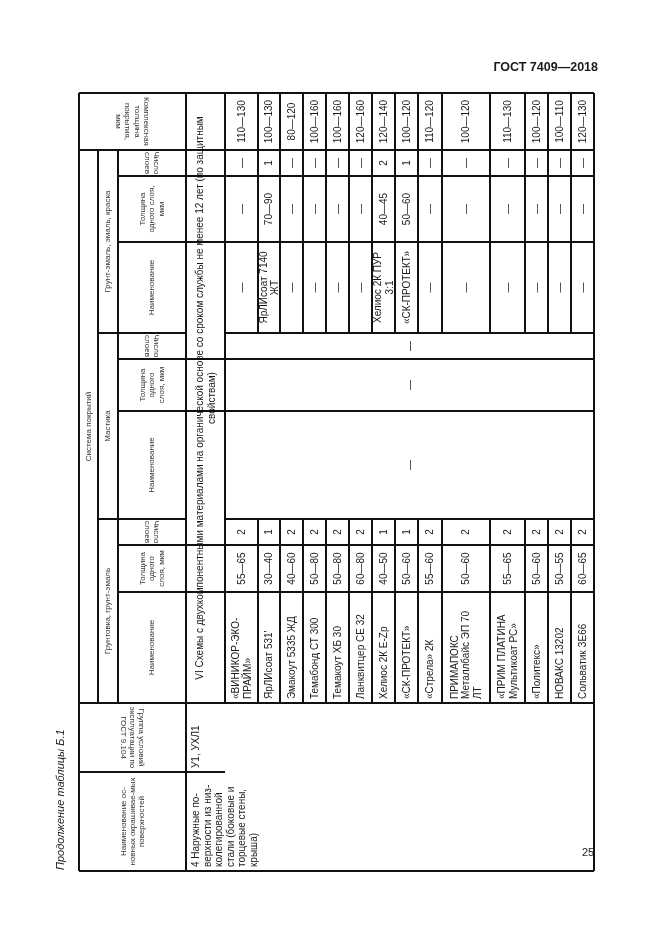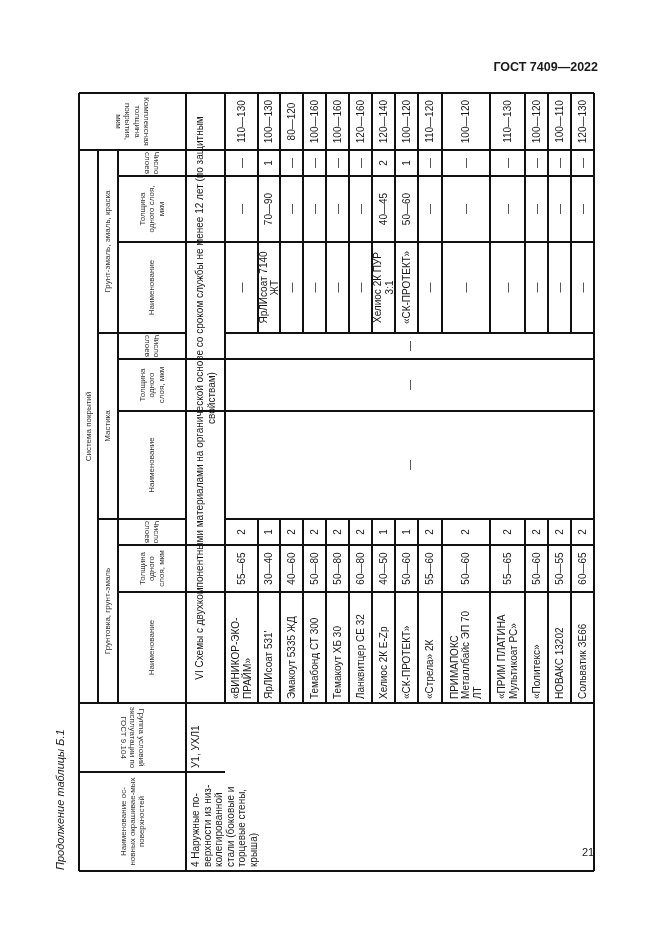--- a/index.html
+++ b/index.html
@@ -18,25 +18,25 @@
           text-align:center; font-size:10px; line-height:1.15; padding:1px 3px; overflow:hidden; }
   .hdr { font-size:8px; color:#333; }
   .hline, .vline { position:absolute; background:#111; }
   .flip { transform:rotate(180deg); }
   .left { justify-content:flex-start; text-align:left; align-items:flex-start; }
   .dash { font-size:10px; }
 </style>
 </head>
 <body>
 
-<div class="doc-code">ГОСТ 7409—2022</div>
+<div class="doc-code">ГОСТ 7409—2018</div>
 <div class="caption">
     <span>Продолжение таблицы Б.1</span>
   </div>
-<div class="page-num">21</div>
+<div class="page-num">25</div>
 
 <div class="table-wrap" id="tbl">
     <div class="cell hdr flip" style="left: 721px; width: 57px; top: 0px; height: 107px;">Комплексная толщина покрытия, мкм</div>
     <div class="cell hdr" style="left: 168px; width: 553px; top: 0px; height: 19px;">Система покрытий</div>
     <div class="cell hdr" style="left: 538px; width: 183px; top: 19px; height: 20px;">Грунт-эмаль, эмаль, краска</div>
     <div class="cell hdr" style="left: 352px; width: 186px; top: 19px; height: 20px;">Мастика</div>
     <div class="cell hdr" style="left: 168px; width: 184px; top: 19px; height: 20px;">Грунтовка, грунт-эмаль</div>
     <div class="cell hdr flip" style="left: 695px; width: 26px; top: 39px; height: 68px;">Число слоев</div>
     <div class="cell hdr" style="left: 629px; width: 66px; top: 39px; height: 68px;">Толщина одного слоя, мкм</div>
     <div class="cell hdr" style="left: 538px; width: 91px; top: 39px; height: 68px;">Наименование</div>

